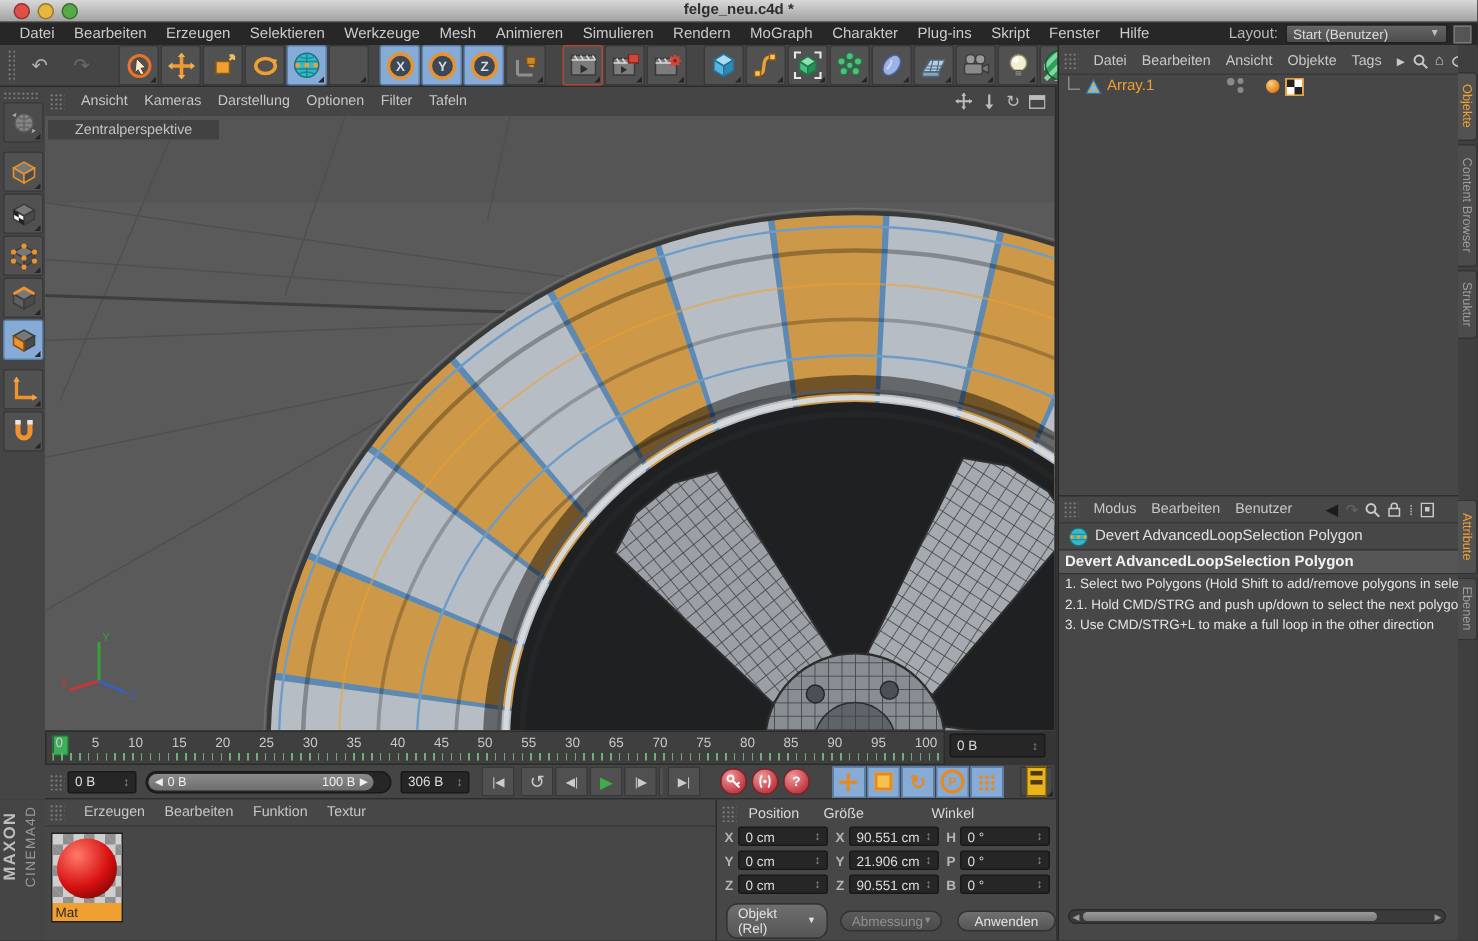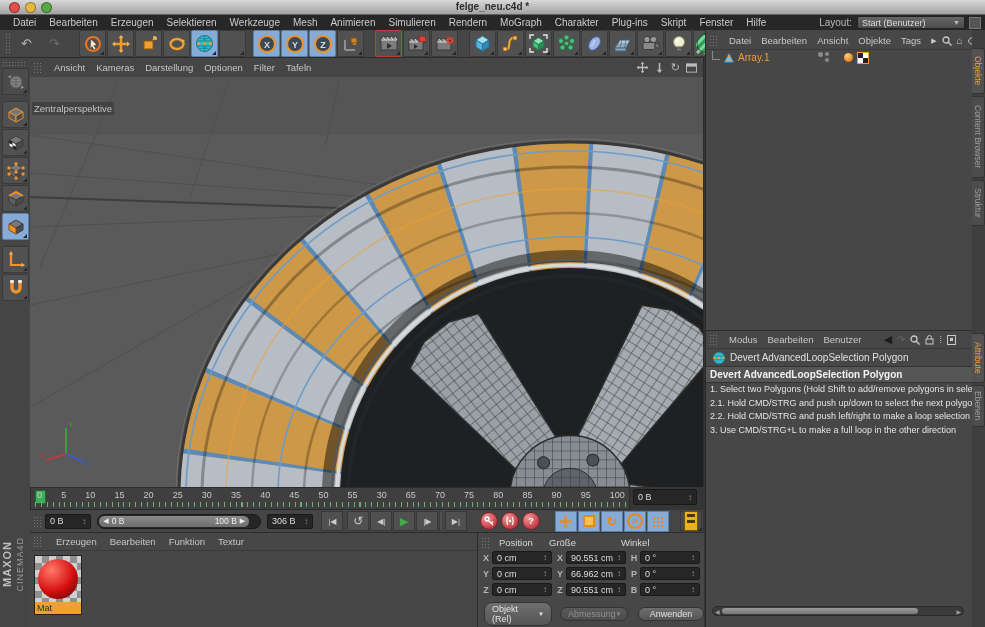--- a/index.html
+++ b/index.html
@@ -45,21 +45,21 @@
   .lhandle{width:24px;height:5px;margin:1px 0 2px 0;
        background:radial-gradient(#7a7a7a 34%,transparent 36%) 0 0/3px 3px;}
   
   .viewport{left:30px;top:58px;width:673px;height:429px;background:#5a5a5a;border-right:1px solid #2c2c2c;
             box-sizing:content-box;overflow:hidden;}
   .vmenu{left:0;top:0;width:673px;height:19px;background:#454545;border-bottom:1px solid #303030;
          display:flex;align-items:center;font-size:9.5px;color:#c6c6c6;}
   .vmenu .mi{margin-left:11px;}
   .vnav{margin-left:auto;display:flex;align-items:center;margin-right:6px;color:#bdbdbd;}
   .vnav span{margin-left:6px;font-size:11px;}
-  .camlabel{left:2px;top:22px;background:#424242;color:#c3c3c3;font-size:9.5px;padding:1px 2px;margin-top:22px;}
+  .camlabel{left:2px;top:22px;background:#424242;color:#c3c3c3;font-size:9.5px;padding:1px 18px;}
   .stats{left:6px;top:42px;background:rgba(48,48,48,.55);color:#dedede;font-size:9.5px;padding:3px 6px;}
   .stats table{border-collapse:collapse;} .stats td{padding:1px 6px 1px 0;}
   
   .ruler{left:30px;top:487px;width:600px;height:23px;background:#3f3f3f;border:1px solid #2c2c2c;
          box-sizing:border-box;}
   .ticks{left:6px;top:2px;width:588px;display:flex;justify-content:space-between;
          font-size:9px;color:#c9c9c9;}
   .minor{left:4px;bottom:2px;width:592px;height:5px;
          background:repeating-linear-gradient(90deg,#6fae76 0 1px,transparent 1px 5.9px);}
   .marker{left:4px;top:2px;width:9px;height:12px;background:#3fae5a;border:1px solid #1f6a33;}
@@ -734,21 +734,21 @@
       </span>
   </div>
   <div class="crow">
     <span class="clabel">Y</span>
     <span class="fld cfld">
         <span>0 cm</span>
         <span class="spin">↕</span>
       </span>
     <span class="clabel">Y</span>
     <span class="fld cfld">
-        <span>66.962 cm</span>
+        <span>21.906 cm</span>
         <span class="spin">↕</span>
       </span>
     <span class="clabel">P</span>
     <span class="fld cfld">
         <span>0 °</span>
         <span class="spin">↕</span>
       </span>
   </div>
   <div class="crow">
     <span class="clabel">Z</span>
@@ -874,21 +874,20 @@
           <circle cx="9.5" cy="9.5" r="1.6" fill="#f0a030"></circle>
         <circle cx="15.5" cy="9.5" r="1.6" fill="#f0a030"></circle>
       </svg>
       <span>Devert AdvancedLoopSelection Polygon</span>
     </div>
     <div class="sechead">
       <span>Devert AdvancedLoopSelection Polygon</span>
     </div>
     <div class="instr">1. Select two Polygons (Hold Shift to add/remove polygons in selecti</div>
     <div class="instr">2.1. Hold CMD/STRG and push up/down to select the next polygon/</div>
-    <div class="instr">2.2. Hold CMD/STRG and push left/right to make a loop selection</div>
     <div class="instr">3. Use CMD/STRG+L to make a full loop in the other direction</div>
   </div>
 
   <div class="hscroll">
     <span class="harrow">◀</span>
     <span class="hthumb"></span>
     <span class="harrow" style="margin-left:auto;">▶</span>
   </div>
 
   <div class="tabstrip">

